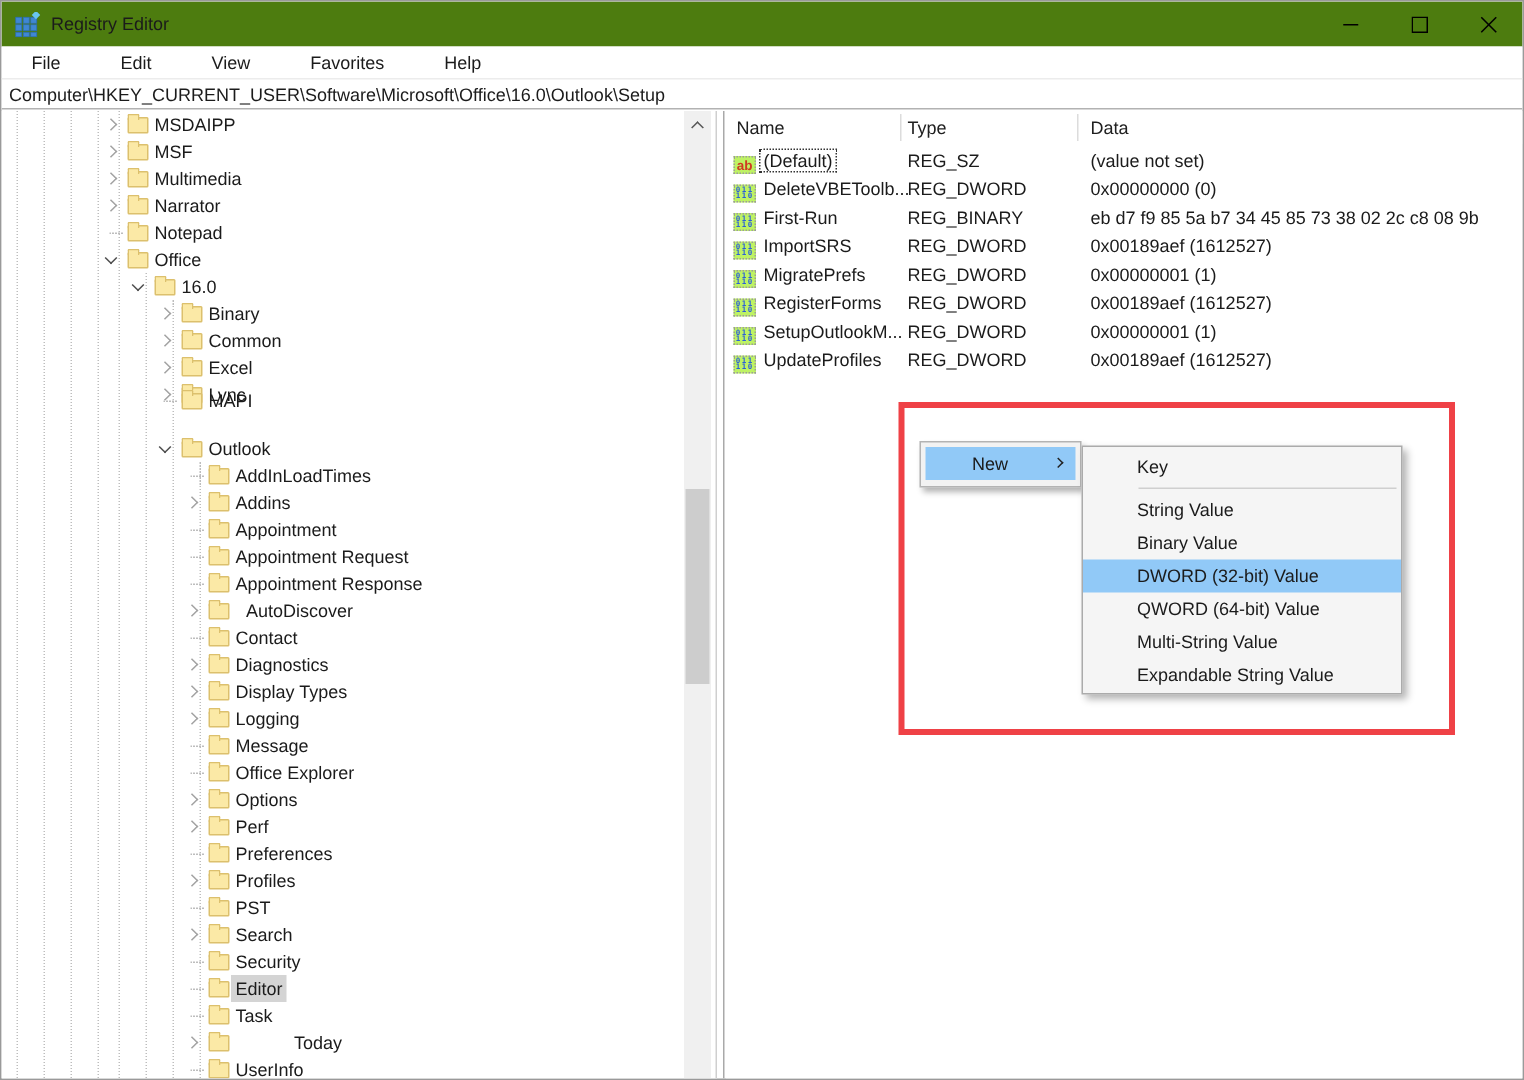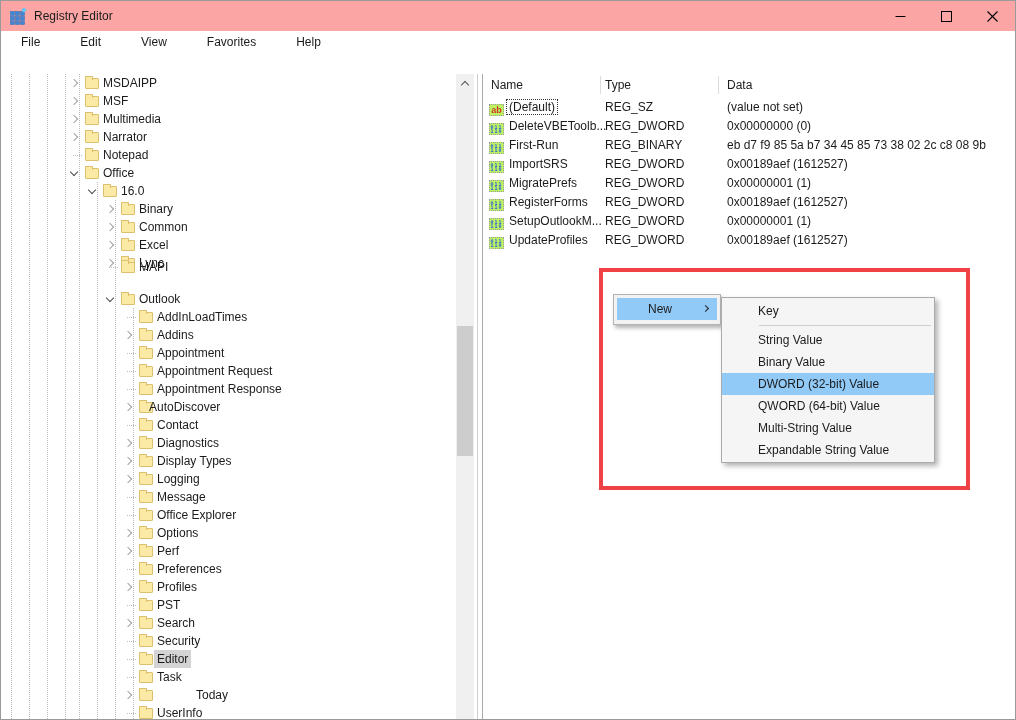--- a/index.html
+++ b/index.html
@@ -3,21 +3,21 @@
 <meta charset="utf-8">
 <style>
   * { margin:0; padding:0; box-sizing:border-box; }
   html,body { background:#888; }
   body { font-family:"Liberation Sans", sans-serif; }
   #window {
     position:relative; width:1016px; height:720px; background:#fff;
     border:1px solid #9a9a9a; overflow:hidden; font-size:12px; color:#1b1b1b;
   }
   
-  .titlebar { position:absolute; left:0; top:0; right:0; height:30px; background:#fca5a5; }
+  .titlebar { position:absolute; left:0; top:0; right:0; height:30px; background:#4d7c0f; }
   .app-icon { position:absolute; left:9px; top:7px; width:17px; height:17px; }
   .window-title { position:absolute; left:33px; top:8px; font-size:12px; }
   .win-controls { position:absolute; right:0; top:0; height:30px; display:flex; }
   .wc { width:46px; height:30px; display:flex; align-items:center; justify-content:center; }
   
   .menubar { position:absolute; left:0; top:30px; right:0; height:21px; background:#fff; display:flex; align-items:center; }
   .menu-item { padding:3px 20px; font-size:12px; }
   
   .addressbar { position:absolute; left:0; top:51px; right:0; height:21px; background:#fff;
     border-top:1px solid #ececec; border-bottom:1px solid #b2b2b2; display:flex; align-items:center; }
@@ -113,20 +113,23 @@
   </div>
 
   <div class="menubar" id="menubar">
       <span class="menu-item">File</span>
       <span class="menu-item">Edit</span>
       <span class="menu-item">View</span>
       <span class="menu-item">Favorites</span>
       <span class="menu-item">Help</span>
     </div>
 
+  <div class="addressbar">
+    <span>Computer\HKEY_CURRENT_USER\Software\Microsoft\Office\16.0\Outlook\Setup</span>
+  </div>
 
   <div class="tree-pane">
     <div id="treelines">
         <div class="vline" style="left: 10px; top: 0px; bottom: 0px;"></div>
         <div class="vline" style="left: 28px; top: 0px; bottom: 0px;"></div>
         <div class="vline" style="left: 46px; top: 0px; bottom: 0px;"></div>
         <div class="vline" style="left: 64px; top: 0px; bottom: 0px;"></div>
         <div class="vline" style="left: 78px; top: 0px; bottom: 0px;"></div>
         <div class="vline" style="left: 96px; top: 108px; bottom: 0px;"></div>
         <div class="vline" style="left: 114px; top: 126px; bottom: 0px;"></div>
@@ -219,21 +222,21 @@
           <span class="tree-label" style="left: 153px;">Appointment Request</span>
         </div>
         <div class="tree-row" style="top: 306px;">
           <span class="stub" style="left: 126px;"></span>
           <span class="folder" style="left: 138px;"></span>
           <span class="tree-label" style="left: 153px;">Appointment Response</span>
         </div>
         <div class="tree-row" style="top: 324px;">
           <span class="chev collapsed" style="left: 124px;"></span>
           <span class="folder" style="left: 138px;"></span>
-          <span class="tree-label" style="left: 145px;">AutoDiscover</span>
+          <span class="tree-label" style="left: 160px;">AutoDiscover</span>
         </div>
         <div class="tree-row" style="top: 342px;">
           <span class="stub" style="left: 126px;"></span>
           <span class="folder" style="left: 138px;"></span>
           <span class="tree-label" style="left: 153px;">Contact</span>
         </div>
         <div class="tree-row" style="top: 360px;">
           <span class="chev collapsed" style="left: 124px;"></span>
           <span class="folder" style="left: 138px;"></span>
           <span class="tree-label" style="left: 153px;">Diagnostics</span>

